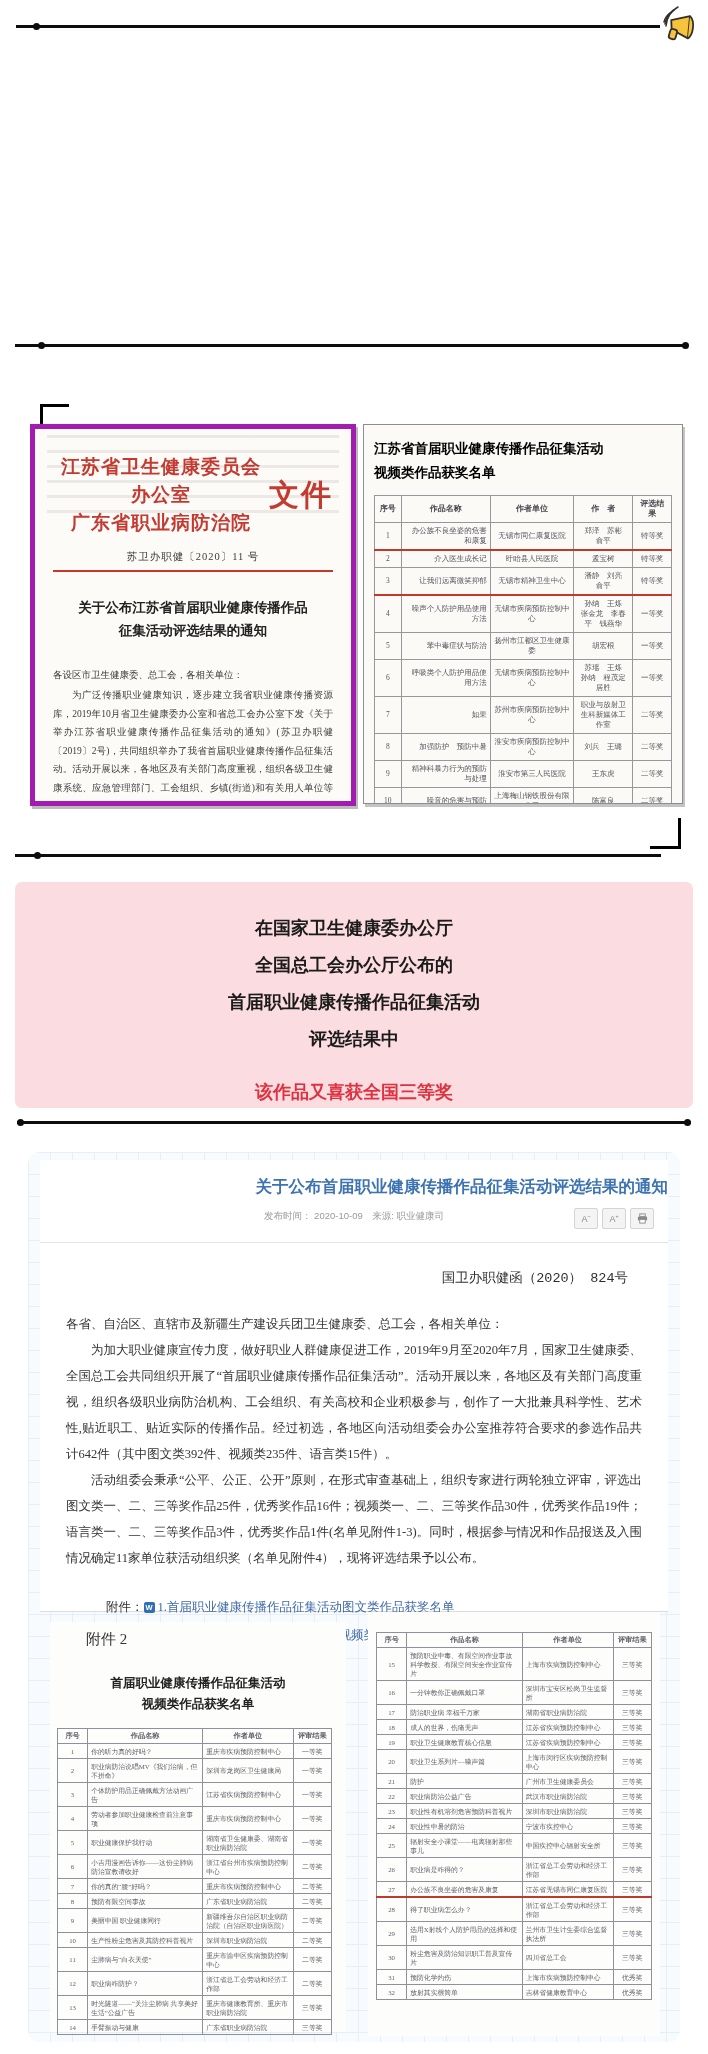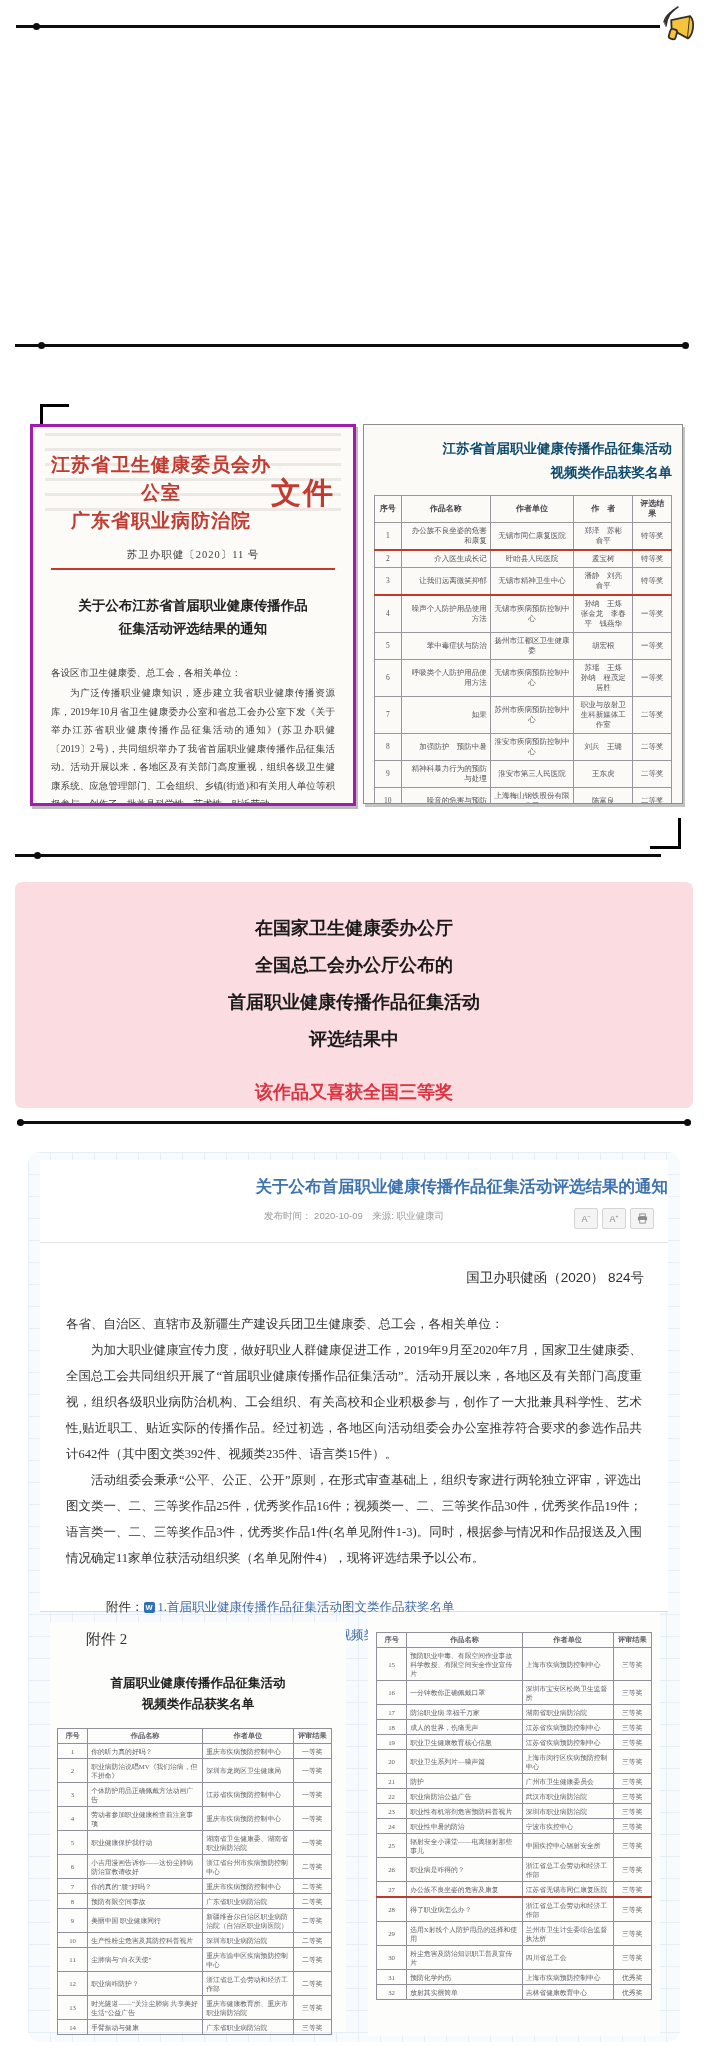--- a/index.html
+++ b/index.html
@@ -26,36 +26,36 @@
   #card2 .black-lines{margin-top:28px;}
   #card2 .red-line{margin-top:17px;}
   
   .corner-tl{position:absolute;left:40px;top:404px;width:26px;height:26px;
              border-top:3px solid #000;border-left:3px solid #000;}
   .corner-br{position:absolute;left:650px;top:818px;width:28px;height:28px;
              border-bottom:3px solid #000;border-right:3px solid #000;}
   
   .scan{filter:blur(.3px);font-family:"Liberation Serif",serif;color:#3b3b3b;}
   #doc-left{position:absolute;left:30px;top:424px;width:326px;height:382px;background:#fcfbf8;
-            border:3px solid #a21caf;box-shadow:2px 3px 0 rgba(60,60,60,.35);padding:10px 18px;
+            border:5px solid #a21caf;box-shadow:2px 3px 0 rgba(60,60,60,.35);padding:10px 18px;
             box-sizing:border-box;overflow:hidden;}
   #doc-left::before{content:"";position:absolute;left:12px;right:12px;top:6px;height:78px;
             background:repeating-linear-gradient(180deg,rgba(150,138,130,.16) 0 3px,transparent 3px 15px);}
   .letterhead{display:flex;align-items:center;margin-top:14px;position:relative;}
   .lh-lines{flex:1;text-align:center;color:#c23a30;font-weight:700;font-size:19px;line-height:28px;letter-spacing:1px;}
   .lh-file{color:#c23a30;font-weight:700;font-size:30px;letter-spacing:2px;}
   .doc-no{text-align:center;font-size:10.5px;margin-top:13px;letter-spacing:1px;}
   .red-rule{height:2px;background:#c5392b;margin-top:6px;}
   .doc-title{margin-top:24px;text-align:center;font-weight:700;font-size:13.5px;line-height:23px;color:#222;}
   .doc-salu{margin-top:24px;font-size:9.5px;line-height:18px;}
   .doc-body{margin-top:2px;font-size:9.5px;line-height:18.5px;text-align:justify;text-indent:2em;}
   #doc-right{position:absolute;left:363px;top:424px;width:320px;height:380px;background:#fbfaf7;
              border:1px solid #8d8d8d;box-shadow:2px 3px 0 rgba(60,60,60,.3);padding:12px 10px;
              box-sizing:border-box;overflow:hidden;}
-  .list-title{text-align:right;font-weight:700;font-size:13.5px;line-height:24px;color:#0c4a6e;}
+  .list-title{text-align:left;font-weight:700;font-size:13.5px;line-height:24px;color:#000000;}
   table.award{width:100%;border-collapse:collapse;table-layout:fixed;margin-top:10px;}
   table.award th,table.award td{border:1px solid #97979e;padding:3px 3px;font-size:7.5px;
              line-height:10px;color:#55555e;text-align:center;word-break:break-all;}
   table.award th{font-size:8px;font-weight:700;color:#46464e;}
   table.award td:nth-child(2){text-align:right;}
   table.award tr.hl td{border-bottom:2.5px solid #c0392b;}
   
   #web-card{position:absolute;left:28px;top:1152px;width:652px;height:890px;border-radius:12px;
             background-color:#f8fbfd;
             background-image:linear-gradient(#e7eef5 1px,transparent 1px),
@@ -63,21 +63,21 @@
             background-size:22px 22px;overflow:hidden;}
   #web-main{position:absolute;left:12px;top:8px;width:628px;height:452px;background:#ffffff;
             border-bottom:1px solid #dcdcdc;box-sizing:border-box;}
   .web-title{margin-top:16px;text-align:right;font-size:16.5px;font-weight:700;color:#3c73b0;}
   .web-meta-row{position:relative;margin-top:12px;height:24px;}
   .web-meta{text-align:center;font-size:9.5px;color:#9a9a9a;}
   .web-tools{position:absolute;right:14px;top:-2px;display:flex;gap:4px;}
   .tool-btn{width:22px;height:19px;border:1px solid #d4d4d4;background:#f4f4f4;color:#8a8a8a;
             font-size:9px;display:flex;align-items:center;justify-content:center;border-radius:2px;}
   .web-hr{border-top:1px solid #e4e4e4;margin-top:8px;}
-  .gov-no{margin:26px 24px 0 0;text-align:right;font-family:Liberation Sans, sans-serif;
+  .gov-no{margin:26px 40px 0 0;text-align:right;font-family:Liberation Mono, monospace;
           font-size:13.5px;color:#2f2f2f;}
   .gov-salu{margin:24px 26px 0;font-family:"Liberation Serif",serif;font-size:12.5px;
             line-height:26px;color:#333;}
   .gov-para{margin:0 26px;font-family:"Liberation Serif",serif;font-size:12.5px;line-height:26px;
             color:#333;text-align:justify;text-indent:2em;}
   .att-block{margin:22px 0 0 66px;font-family:"Liberation Serif",serif;font-size:12.5px;color:#333;}
   .att-row{display:flex;align-items:center;line-height:28px;}
   .att-row + .att-row{margin-left:34px;}
   .file-ico{display:inline-block;width:11px;height:11px;background:#2f6fb4;border-radius:2px;
             color:#fff;font-size:7.5px;line-height:11px;text-align:center;margin-right:3px;

